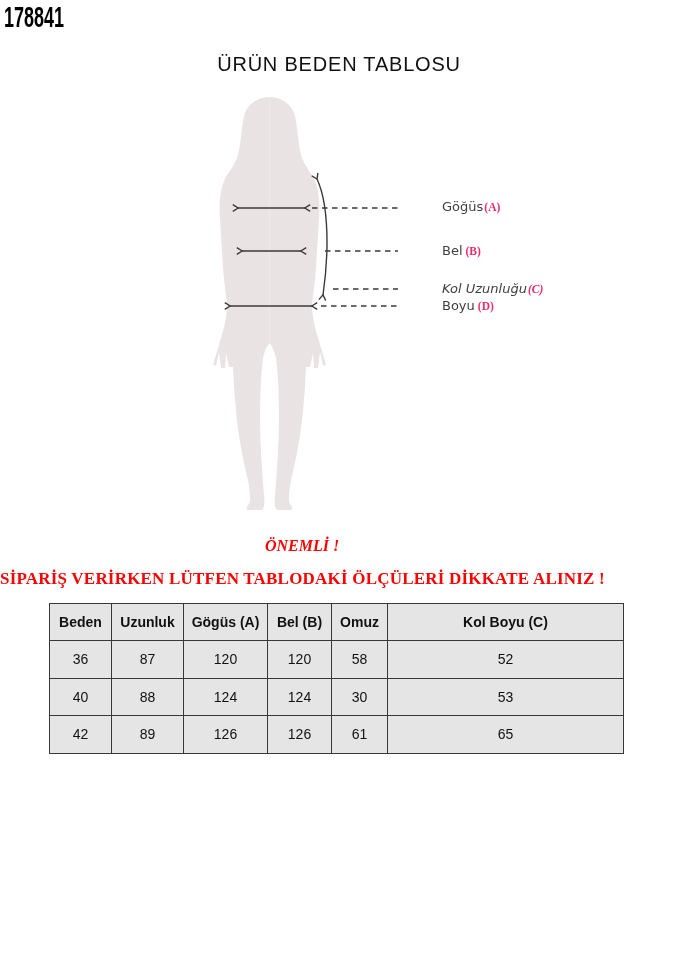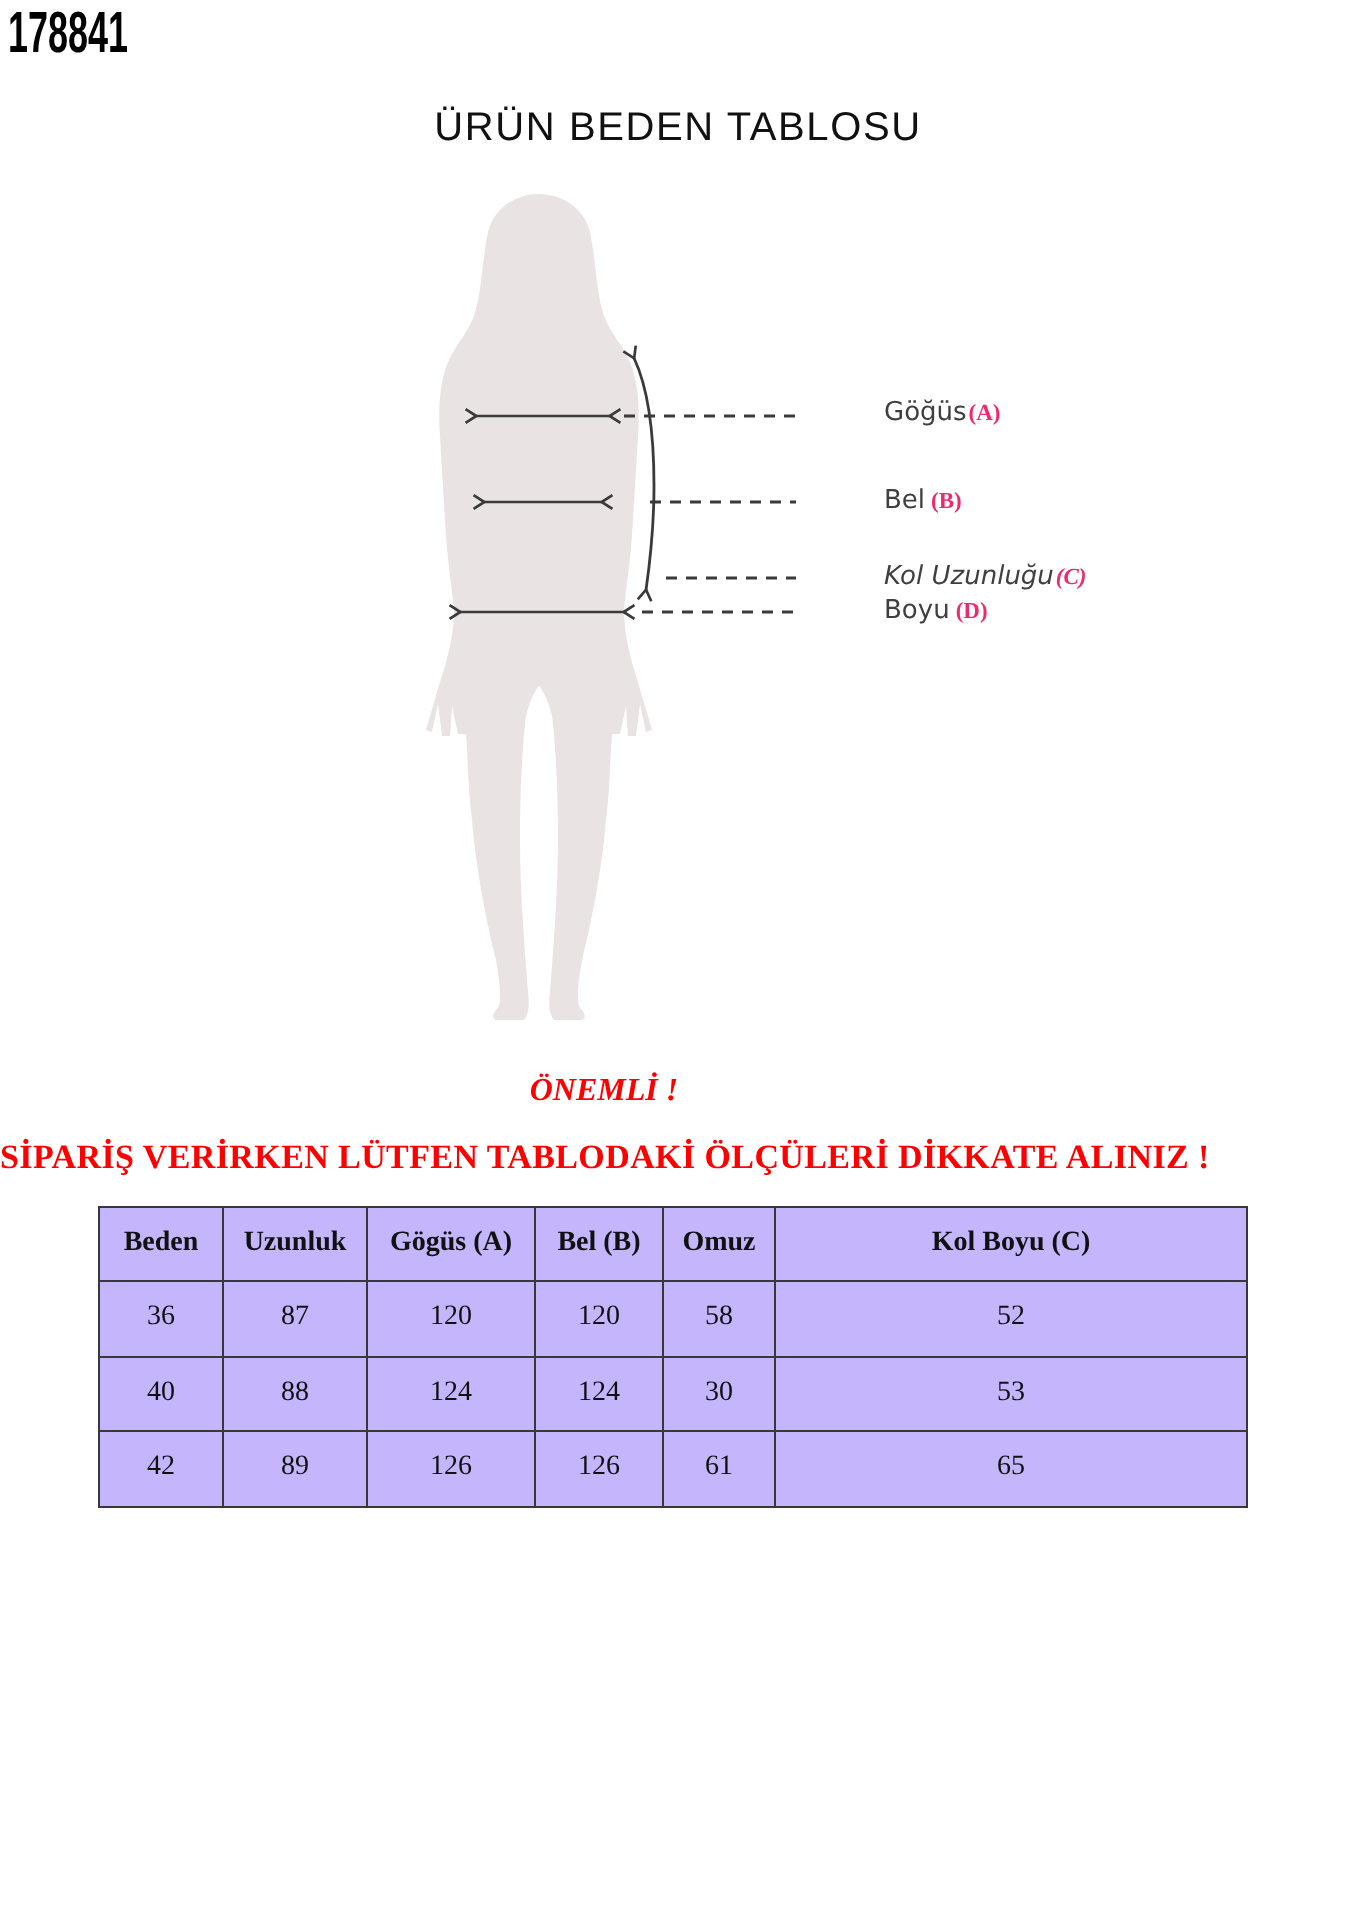--- a/index.html
+++ b/index.html
@@ -59,22 +59,22 @@
   }
   .notice-warning {
     position:absolute; left:0; top:567px; width:678px; text-align:left;
     font-family:"Liberation Serif", serif; font-weight:700;
     font-size:17px; line-height:24px; letter-spacing:0.2px;
     color:var(--warning-red,#fe0000);
   }
   table.size-table {
     position:absolute; left:49px; top:603px;
     border-collapse:collapse; table-layout:fixed;
-    font-family:Liberation Serif, serif;
-    background:#c4b5fd;
+    font-family:Liberation Sans, sans-serif;
+    background:#e5e5e5;
   }
   .size-table col.c0 { width:62px; }
   .size-table col.c1 { width:72px; }
   .size-table col.c2 { width:84px; }
   .size-table col.c3 { width:64px; }
   .size-table col.c4 { width:56px; }
   .size-table col.c5 { width:236px; }
   .size-table th, .size-table td {
     border:1px solid var(--table-border,#383838);
     text-align:center; vertical-align:middle;

